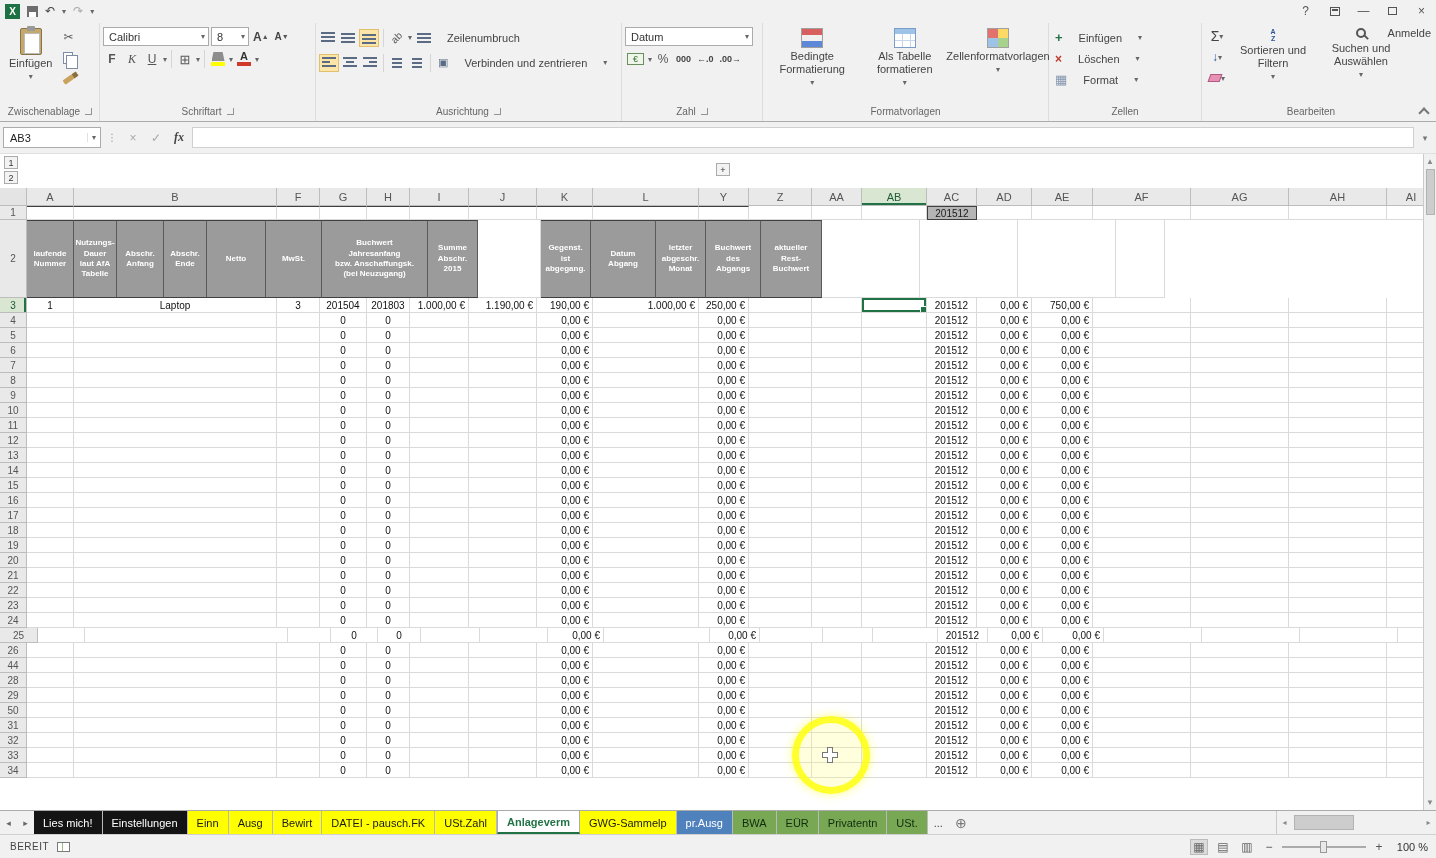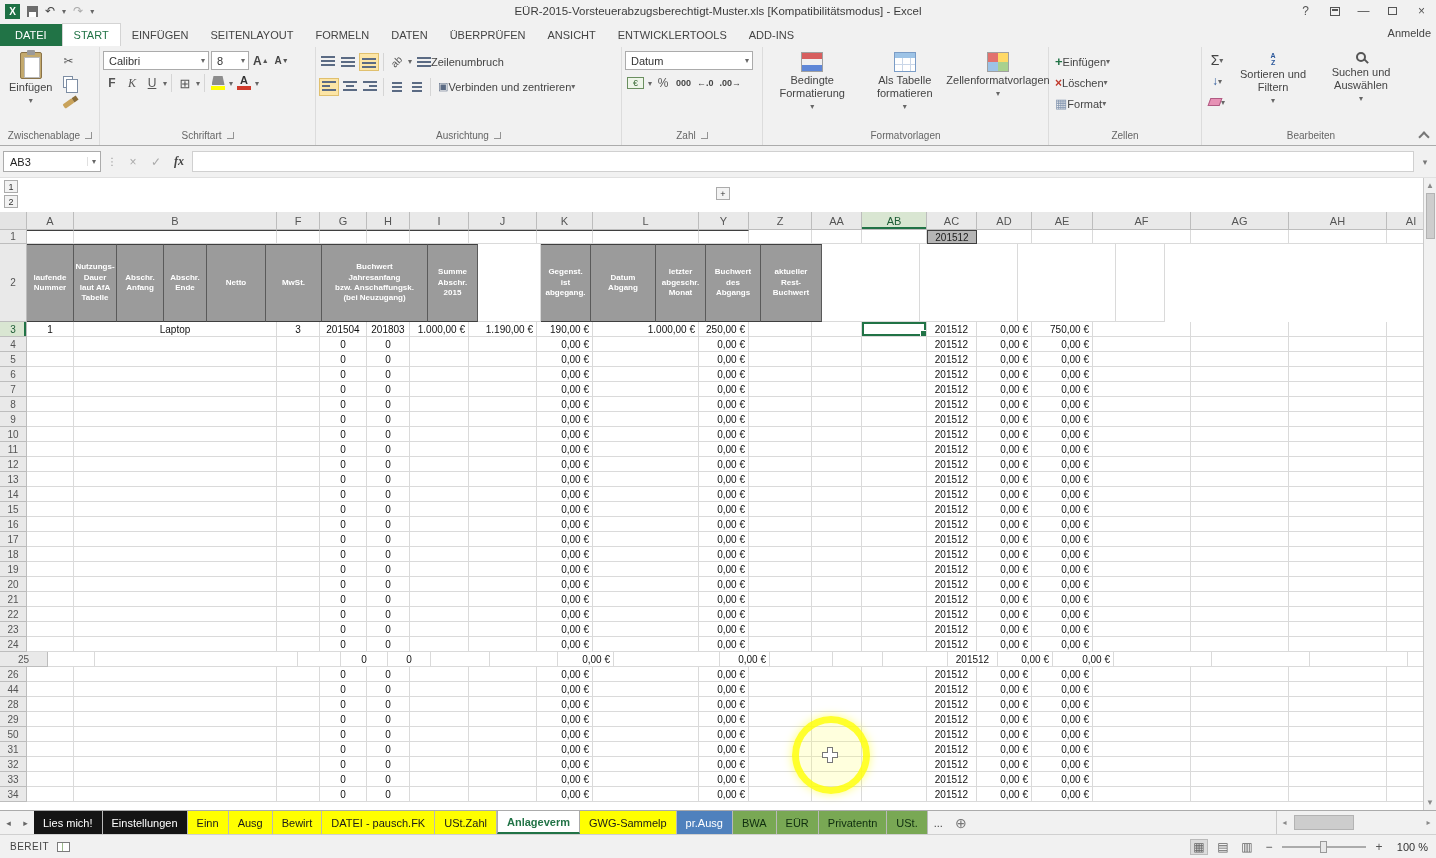--- a/index.html
+++ b/index.html
@@ -61,21 +61,21 @@
   .ic-copy::after{content:"";position:absolute;left:2px;top:2px;width:10px;height:12px;border:1px solid #7d8da3;background:#fff}
   .ic-brush{width:11px;height:5px;background:#c9a35b;transform:rotate(-35deg);border-radius:1px;position:relative}
   .ic-brush::after{content:"";position:absolute;right:-5px;top:0;width:5px;height:5px;background:#8a6d3a}
   .bars{width:14px;height:12px;display:inline-flex;flex-direction:column;gap:2px}
   .bars i{height:2px;background:#5b6b84;width:100%}
   .bars.jt{justify-content:flex-start}.bars.jm{justify-content:center}.bars.jb{justify-content:flex-end}
   .bars.al i:nth-child(2){width:60%}
   .bars.ac i:nth-child(2){width:60%;align-self:center}
   .bars.ar i:nth-child(2){width:60%;align-self:flex-end}
   .ic-orient{transform:rotate(-45deg);font-size:10px;color:#555;display:inline-block}
-  .lblbtn{display:flex;align-items:center;gap:0;font-size:11px;color:#444;padding:0 3px;height:21px;white-space:nowrap}
+  .lblbtn{display:flex;align-items:center;gap:16px;font-size:11px;color:#444;padding:0 3px;height:21px;white-space:nowrap}
   .ic-money{width:17px;height:12px;border:1px solid #6a8f5f;background:#eef5e9;color:#3c6e38;font-size:9px;display:flex;align-items:center;justify-content:center}
   .smalltx{font-size:9px;color:#444;font-weight:bold}
   .ic-cond{width:22px;height:20px;border:1px solid #a0a0a0;background:linear-gradient(180deg,#d75f5f 0 33%,#f0f0f0 33% 66%,#5f87d7 66% 100%);margin-bottom:2px}
   .ic-table{width:22px;height:20px;border:1px solid #7a9cc6;margin-bottom:2px;background:linear-gradient(#9dc3e6 0 5px,rgba(0,0,0,0) 5px),repeating-linear-gradient(0deg,rgba(0,0,0,0) 0 6px,#c9d6e8 6px 7px),repeating-linear-gradient(90deg,rgba(0,0,0,0) 0 7px,#c9d6e8 7px 8px),#fff}
   .ic-styles{width:22px;height:20px;border:1px solid #a0a0a0;margin-bottom:2px;background:linear-gradient(#e2726e,#e2726e) 0 0/50% 50%,linear-gradient(#ffd966,#ffd966) 100% 0/50% 50%,linear-gradient(#9dc3e6,#9dc3e6) 0 100%/50% 50%,linear-gradient(#a9d18e,#a9d18e) 100% 100%/50% 50%,#fff;background-repeat:no-repeat}
   .ic-plus{color:#217346;font-weight:bold;font-size:13px}
   .ic-del{color:#c0392b;font-weight:bold;font-size:12px}
   .ic-fmt{color:#8496b0;font-size:13px}
   .ic-sigma{font-size:14px;color:#444}
   .ic-fill{color:#2b579a;font-size:12px;font-weight:bold}
@@ -163,46 +163,33 @@
 
   <div class="titlebar">
     <div class="qat">
       <span class="xlicon">X</span>
       <span class="ic-save"></span>
       <span class="qbtn">↶</span>
       <span class="qarr">▾</span>
       <span class="qbtn" style="color:#aaa">↷</span>
       <span class="qarr">▾</span>
     </div>
-    <div class="tbtitle">EÜR-2015-Vorsteuerabzugsberechtigt-Muster.xls  [Kompatibilitätsmodus] - Excel</div>
     <div class="winbtns">
       <span class="winbtn">?</span>
       <span class="winbtn">
           <span class="ic-ribopt"></span>
         </span>
       <span class="winbtn">—</span>
       <span class="winbtn">
           <span class="ic-restore"></span>
         </span>
       <span class="winbtn">×</span>
     </div>
   </div>
 
-  <div class="tabrow">
-      <span class="rtab datei">DATEI</span>
-      <span class="rtab active">START</span>
-      <span class="rtab">EINFÜGEN</span>
-      <span class="rtab">SEITENLAYOUT</span>
-      <span class="rtab">FORMELN</span>
-      <span class="rtab">DATEN</span>
-      <span class="rtab">ÜBERPRÜFEN</span>
-      <span class="rtab">ANSICHT</span>
-      <span class="rtab">ENTWICKLERTOOLS</span>
-      <span class="rtab">ADD-INS</span>
-    </div>
   <div class="signin" style="position:absolute;right:3px;top:27px;font-size:11px;color:#444;z-index:3">Anmelde</div>
 
   <div class="ribbon">
 
     <div class="rgroup" style="width:99px">
       <div class="gbody">
         <div class="bigbtn">
           <span class="ic-clip"></span>
           <span>Einfügen</span>
           <span class="arr">▾</span>
@@ -1073,21 +1060,21 @@
           <div class="c" style="width: 65px;"></div>
           <div class="c" style="width: 50px;">201512</div>
           <div class="c r" style="width: 55px;">0,00 €</div>
           <div class="c r" style="width: 61px;">0,00 €</div>
           <div class="c" style="width: 98px;"></div>
           <div class="c" style="width: 98px;"></div>
           <div class="c" style="width: 98px;"></div>
           <div class="c" style="width: 49px;"></div>
         </div>
         <div class="grow" style="height: 15px;">
-          <div class="rh" style="width: 48px;">25</div>
+          <div class="rh" style="width: 38px;">25</div>
           <div class="c" style="width: 47px;"></div>
           <div class="c" style="width: 203px;"></div>
           <div class="c" style="width: 43px;"></div>
           <div class="c" style="width: 47px;">0</div>
           <div class="c" style="width: 43px;">0</div>
           <div class="c r" style="width: 59px;"></div>
           <div class="c r" style="width: 68px;"></div>
           <div class="c r" style="width: 56px;">0,00 €</div>
           <div class="c r" style="width: 106px;"></div>
           <div class="c r" style="width: 50px;">0,00 €</div>

